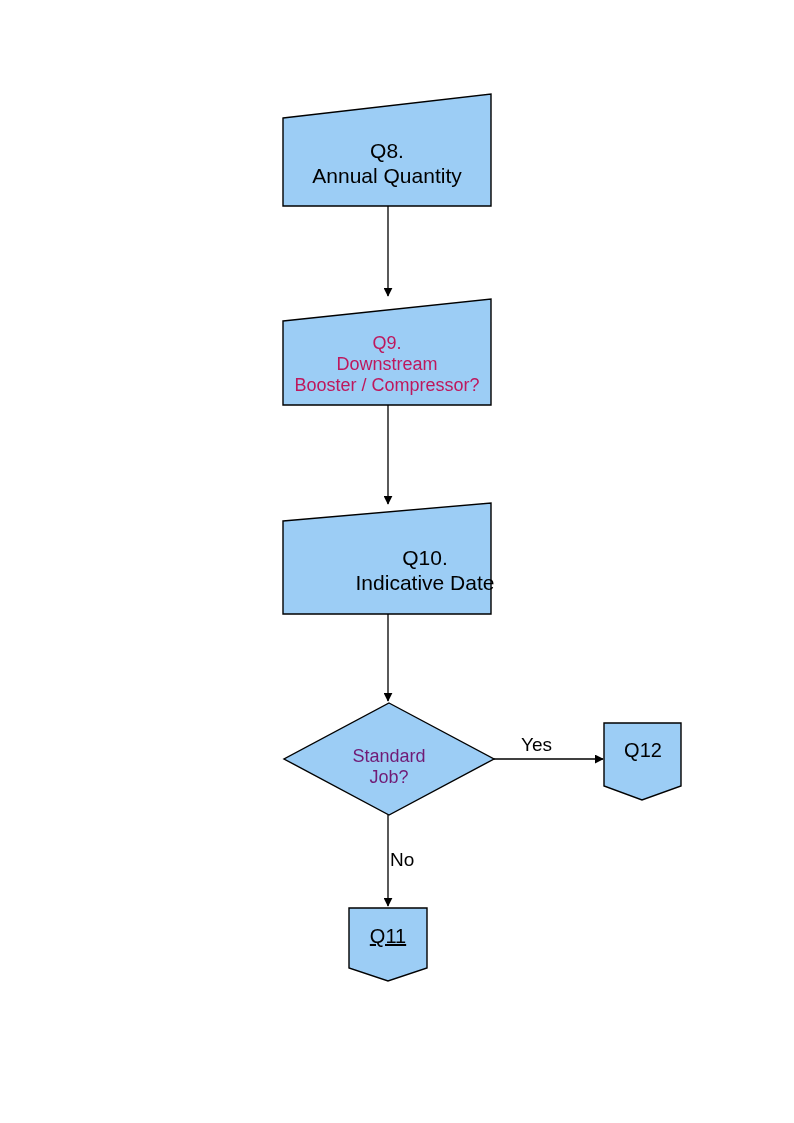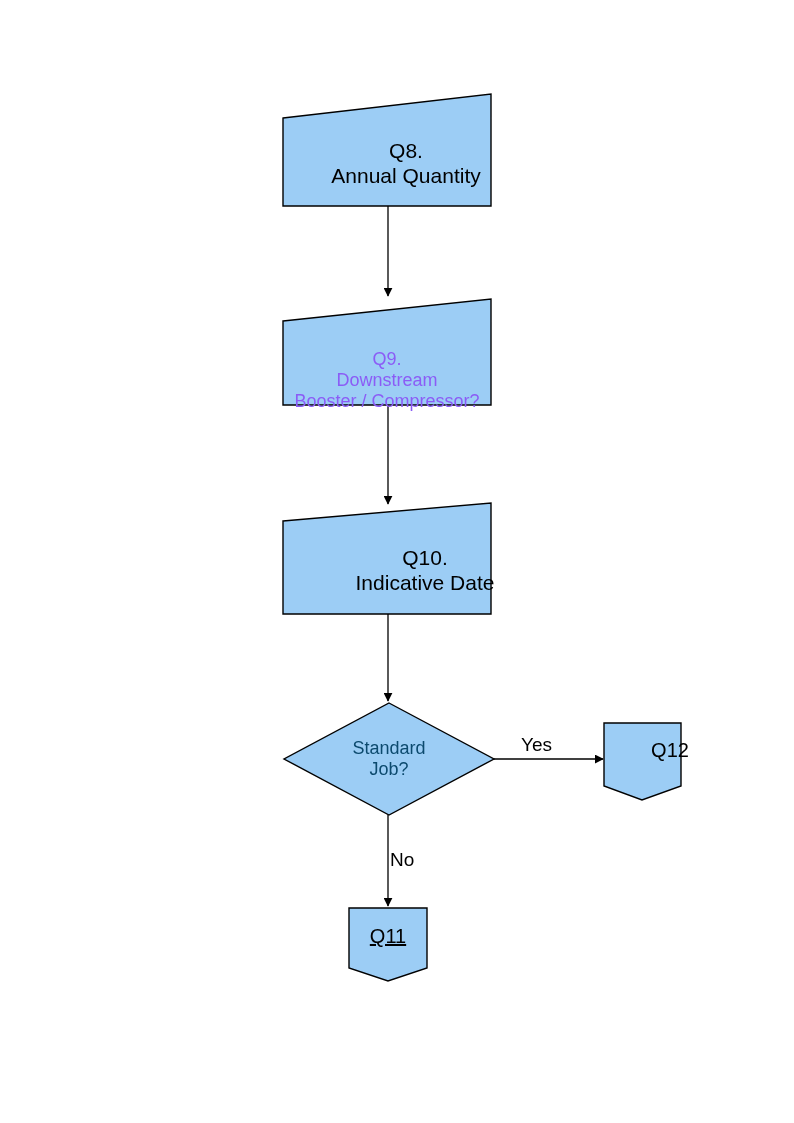--- a/index.html
+++ b/index.html
@@ -128,34 +128,34 @@
 
     <line x1="388" y1="405" x2="388" y2="504" stroke="#000000" stroke-width="1.3" marker-end="url(#arrowhead)"></line>
 
     <line x1="388" y1="614" x2="388" y2="701" stroke="#000000" stroke-width="1.3" marker-end="url(#arrowhead)"></line>
 
     <line x1="494" y1="759" x2="603" y2="759" stroke="#000000" stroke-width="1.3" marker-end="url(#arrowhead)"></line>
 
     <line x1="388" y1="815" x2="388" y2="906" stroke="#000000" stroke-width="1.3" marker-end="url(#arrowhead)"></line>
   </svg>
 
-  <div class="shape-text" id="text-q8" style="color: rgb(0, 0, 0); margin-left: 19px;">Q8.
+  <div class="shape-text" id="text-q8" style="color: rgb(0, 0, 0);">Q8.
 Annual Quantity</div>
 
-  <div class="shape-text" id="text-q9" style="color: #8b5cf6; margin-top: 16px;">Q9.
+  <div class="shape-text" id="text-q9" style="color: #be185d;">Q9.
 Downstream
 Booster / Compressor?</div>
 
   <div class="shape-text" id="text-q10" style="color: rgb(0, 0, 0);">Q10.
 Indicative Date</div>
 
-  <div class="shape-text" id="text-decision" style="color: #0c4a6e;">Standard
+  <div class="shape-text" id="text-decision" style="color: #701a75; margin-top: 8px;">Standard
 Job?</div>
 
   <div class="shape-text" id="text-q11" style="color: rgb(0, 0, 0); text-decoration: underline;">Q11</div>
 
-  <div class="shape-text" id="text-q12" style="color: rgb(0, 0, 0); padding-left: 27px;">Q12</div>
+  <div class="shape-text" id="text-q12" style="color: rgb(0, 0, 0);">Q12</div>
 
   <div class="edge-label" id="label-yes" style="color: rgb(0, 0, 0);">Yes</div>
 
   <div class="edge-label" id="label-no" style="color: rgb(0, 0, 0);">No</div>
 
 </div>
 
 </body></html>

